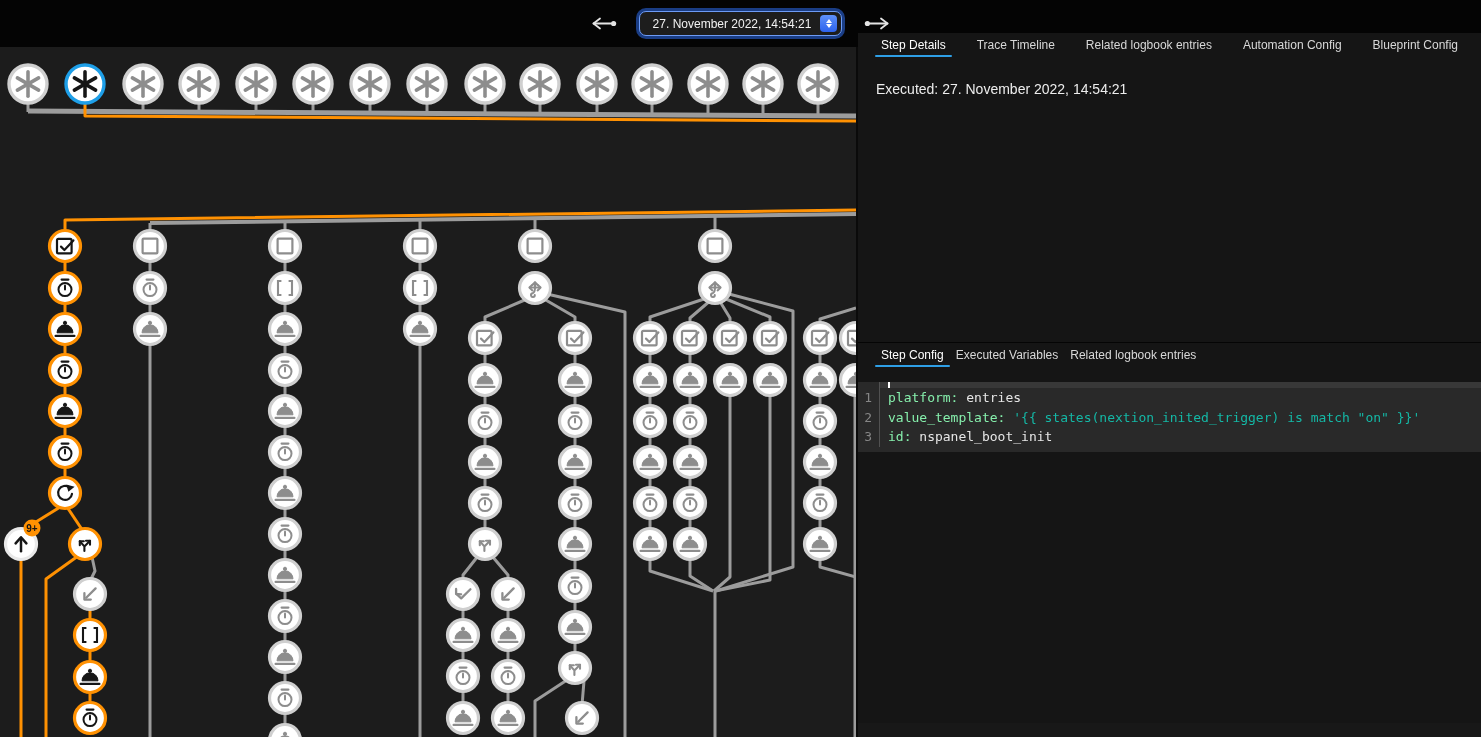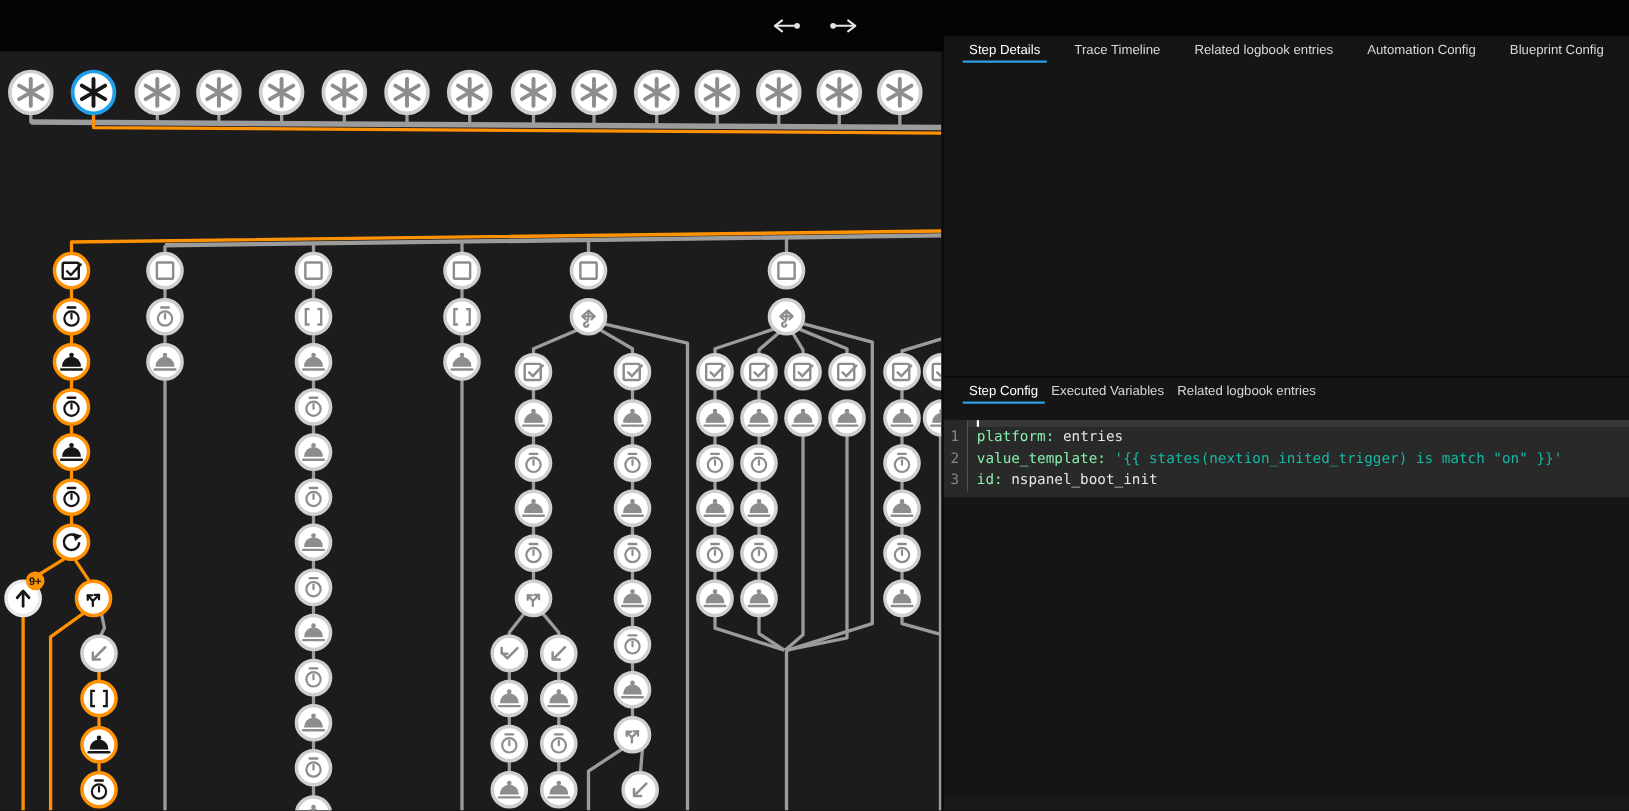--- a/index.html
+++ b/index.html
@@ -56,20 +56,27 @@
   <div class="topbar">
     <button class="nav-arrow">
       <svg width="26" height="13" viewBox="0 0 26 13">
         <g stroke="#e4e4e4" stroke-width="1.8" fill="none" stroke-linecap="round" stroke-linejoin="round">
           <path d="M9 1.5 L2.5 6.5 L9 11.5"></path>
             <line x1="2.5" y1="6.5" x2="20" y2="6.5"></line>
         </g>
         <circle cx="22.6" cy="6.5" r="2.6" fill="#e4e4e4"></circle>
       </svg>
     </button>
+    <div class="date-select">
+      <span class="val">27. November 2022, 14:54:21</span>
+      <span class="stepper">
+          <i class="up"></i>
+          <i class="dn"></i>
+        </span>
+    </div>
     <button class="nav-arrow">
       <svg width="26" height="13" viewBox="0 0 26 13">
         <g stroke="#e4e4e4" stroke-width="1.8" fill="none" stroke-linecap="round" stroke-linejoin="round">
           <path d="M17 1.5 L23.5 6.5 L17 11.5"></path>
             <line x1="6" y1="6.5" x2="23.5" y2="6.5"></line>
         </g>
         <circle cx="3.4" cy="6.5" r="2.6" fill="#e4e4e4"></circle>
       </svg>
     </button>
   </div>
@@ -1103,20 +1110,21 @@
   <div class="vdivider"></div>
 
   <div class="panel">
     <div class="tabs tabs-top" id="tabs-top">
         <div class="tab active">Step Details</div>
         <div class="tab">Trace Timeline</div>
         <div class="tab">Related logbook entries</div>
         <div class="tab">Automation Config</div>
         <div class="tab">Blueprint Config</div>
       </div>
+    <div class="executed">Executed: 27. November 2022, 14:54:21</div>
 
     <div class="panel-bottom">
       <div class="tabs tabs-bottom" id="tabs-bottom">
           <div class="tab active">Step Config</div>
           <div class="tab">Executed Variables</div>
           <div class="tab">Related logbook entries</div>
         </div>
       <div class="code" id="code">
           <div class="cm-strip">
             <div class="cm-gutter"></div>

